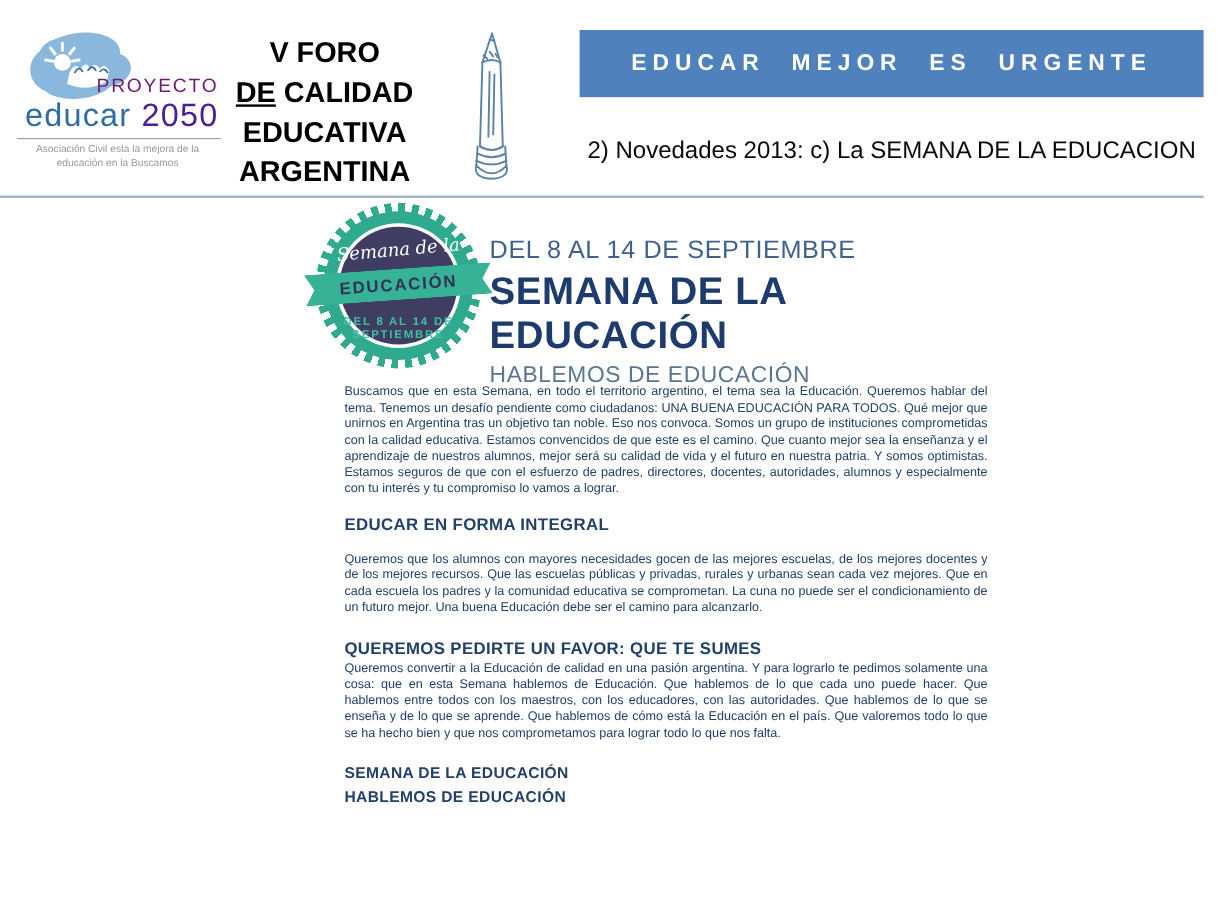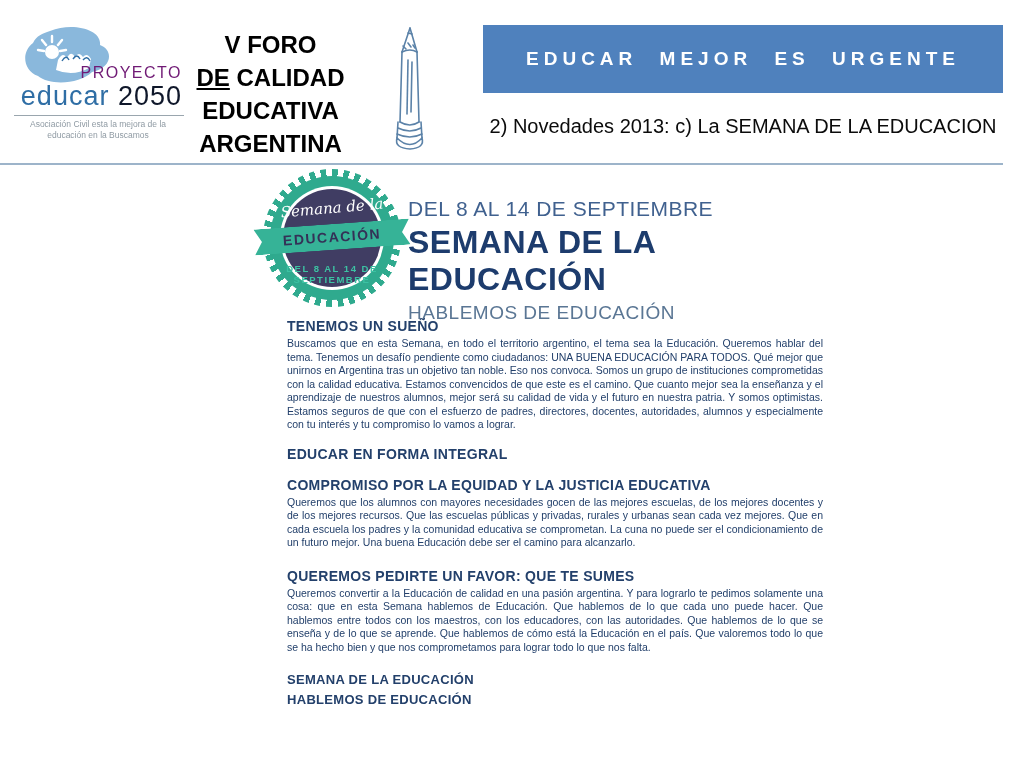--- a/index.html
+++ b/index.html
@@ -7,35 +7,35 @@
               font-family:"Liberation Sans", sans-serif; }
   .slide { position:relative; width:1024px; height:768px; background:#fff; }
 
   
   .logo { position:absolute; left:12px; top:24px; width:172px; height:122px; }
   .logo-icon { position:absolute; left:10px; top:2px; width:100px; height:62px; }
   .logo-proyecto { position:absolute; right:2px; top:40px; font-size:16px; letter-spacing:1.5px;
                    color:#701a75; font-weight:400; }
   .logo-brand { position:absolute; right:2px; top:57px; font-size:27px; letter-spacing:1px; }
   .logo-brand .name { color:#2f6ea5; }
-  .logo-brand .year { color:#0f172a; }
+  .logo-brand .year { color:#4c1d95; }
   .logo-sep { position:absolute; left:2px; right:0; top:91px; height:1px; background:#9aa6ae; }
   .logo-tagline { position:absolute; left:0; right:0; top:95px; text-align:center;
                   font-size:8.5px; line-height:10.5px; color:#8f9aa3; }
 
   
   .forum-title { position:absolute; left:188px; top:28px; width:165px; text-align:center;
                  color:#000000; font-weight:bold; font-size:24px; line-height:33px; }
   .forum-title .u { text-decoration:underline; }
 
   
   .pencil { position:absolute; left:381px; top:22px; width:58px; height:138px; }
 
   
-  .banner { position:absolute; left:483px; top:25px; width:520px; height:68px;
+  .banner { position:absolute; left:483px; top:25px; width:520px; height:56px;
             background:#4f81bd; display:flex; align-items:center; justify-content:center; }
   .banner span { color:#ffffff; font-weight:bold; font-size:19px; letter-spacing:5px;
                  word-spacing:12px; }
   .slide-subtitle { position:absolute; left:483px; top:115px; width:520px; text-align:center;
                     color:#0b0b0b; font-weight:normal; font-size:20px; }
 
   .top-rule { position:absolute; left:0; top:163px; width:1003px; height:2px; background:#9db4ca; }
 
   
   .badge { position:absolute; left:263px; top:169px; width:138px; height:138px; }
@@ -153,28 +153,26 @@
   </div>
 
   <div class="hero">
     <div class="hero-dates">DEL 8 AL 14 DE SEPTIEMBRE</div>
     <div class="hero-title">SEMANA DE LA EDUCACIÓN</div>
     <div class="hero-sub">HABLEMOS DE EDUCACIÓN</div>
   </div>
 
   <div class="manifesto">
     <div class="sec">
-      <h3>TENEMOS UN SUEÑO</h3>
       <p>Buscamos que en esta Semana, en todo el territorio argentino, el tema sea la Educación. Queremos hablar del tema. Tenemos un desafío pendiente como ciudadanos: UNA BUENA EDUCACIÓN PARA TODOS. Qué mejor que unirnos en Argentina tras un objetivo tan noble. Eso nos convoca. Somos un grupo de instituciones comprometidas con la calidad educativa. Estamos convencidos de que este es el camino. Que cuanto mejor sea la enseñanza y el aprendizaje de nuestros alumnos, mejor será su calidad de vida y el futuro en nuestra patria. Y somos optimistas. Estamos seguros de que con el esfuerzo de padres, directores, docentes, autoridades, alumnos y especialmente con tu interés y tu compromiso lo vamos a lograr.</p>
     </div>
     <div class="sec">
       <h3>EDUCAR EN FORMA INTEGRAL</h3>
     </div>
     <div class="sec">
-      <h3>COMPROMISO POR LA EQUIDAD Y LA JUSTICIA EDUCATIVA</h3>
       <p>Queremos que los alumnos con mayores necesidades gocen de las mejores escuelas, de los mejores docentes y de los mejores recursos. Que las escuelas públicas y privadas, rurales y urbanas sean cada vez mejores. Que en cada escuela los padres y la comunidad educativa se comprometan. La cuna no puede ser el condicionamiento de un futuro mejor. Una buena Educación debe ser el camino para alcanzarlo.</p>
     </div>
     <div class="sec sec-gap">
       <h3>QUEREMOS PEDIRTE UN FAVOR: QUE TE SUMES</h3>
       <p>Queremos convertir a la Educación de calidad en una pasión argentina. Y para lograrlo te pedimos solamente una cosa: que en esta Semana hablemos de Educación. Que hablemos de lo que cada uno puede hacer. Que hablemos entre todos con los maestros, con los educadores, con las autoridades. Que hablemos de lo que se enseña y de lo que se aprende. Que hablemos de cómo está la Educación en el país. Que valoremos todo lo que se ha hecho bien y que nos comprometamos para lograr todo lo que nos falta.</p>
     </div>
     <div class="man-footer">
       <div>SEMANA DE LA EDUCACIÓN</div>
       <div>HABLEMOS DE EDUCACIÓN</div>
     </div>

